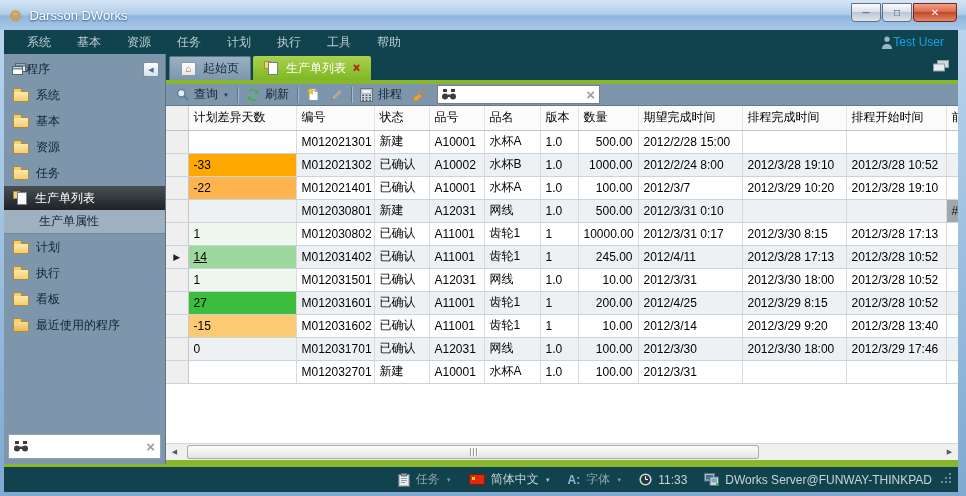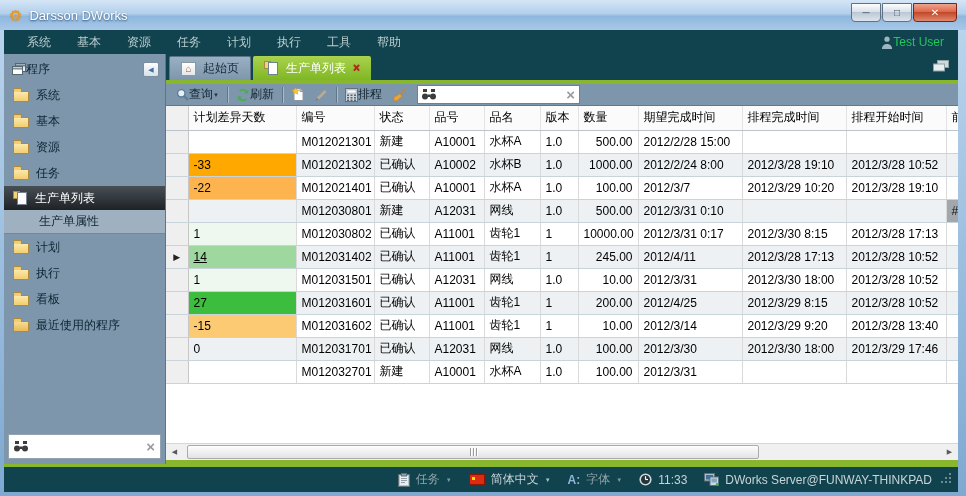--- a/index.html
+++ b/index.html
@@ -16,21 +16,21 @@
   .win-btn{width:30px;height:19px;margin-left:1px;border:1px solid #5e7286;border-radius:0 0 4px 4px;
     background:linear-gradient(#fdfdfd,#d9e1ea 45%,#bcc8d6 50%,#dde4ec);
     display:flex;align-items:center;justify-content:center;color:#3c4a58;font-size:10px;line-height:1;}
   .win-btn.close{width:44px;border-color:#7c2313;color:#fff;
     background:linear-gradient(#f0a38d,#dd6a4a 45%,#c2492b 50%,#e0886c);font-weight:bold;}
   
   .client{position:absolute;top:30px;left:4px;right:8px;bottom:4px;display:flex;flex-direction:column;background:#7e96ab;}
   
   .menubar{height:24px;background:#10434e;display:flex;align-items:center;padding:0 10px;flex:none;}
   .menu-item{color:#bccdd1;padding:0 13px;cursor:default;}
-  .menubar-user{margin-left:auto;display:flex;align-items:center;color:#22c55e;padding-right:4px;}
+  .menubar-user{margin-left:auto;display:flex;align-items:center;color:#0ea5e9;padding-right:4px;}
   
   .main{flex:1;display:flex;min-height:0;}
   
   .sidebar{width:162px;flex:none;background:#7e96ab;border-right:1px solid #5d7589;display:flex;flex-direction:column;padding-top:2px;}
   .sidebar-header{height:26px;display:flex;align-items:center;padding:0 6px 0 8px;color:#0e2433;}
   .collapse-btn{margin-left:auto;width:16px;height:15px;background:linear-gradient(#fdfdfd,#d8e2ea);
     border:1px solid #7c8f9e;border-radius:2px;display:flex;align-items:center;justify-content:center;
     color:#3e6ea8;font-size:7px;line-height:1;}
   .side-item{height:26px;display:flex;align-items:center;gap:7px;padding-left:9px;color:#0e2433;cursor:default;}
   .side-item.selected{background:linear-gradient(#4a5step,#000);background:linear-gradient(#474f55,#1e2225);color:#fff;height:24px;}
@@ -57,21 +57,21 @@
   .content{flex:1;min-width:0;display:flex;flex-direction:column;background:#fff;}
   .tabbar{height:26px;flex:none;background:#10434e;display:flex;align-items:flex-end;padding-left:3px;}
   .tab{height:24px;display:flex;align-items:center;gap:7px;padding:0 11px;border-radius:2px 2px 0 0;margin-right:2px;}
   .tab.inactive{background:linear-gradient(#9ab0c3,#7e96ab);border:1px solid #5d7486;border-bottom:none;color:#13293a;}
   .tab.active{background:linear-gradient(#aad24e,#7fb724);color:#fff;}
   .tab-close{color:#c41f1f;font-weight:bold;font-size:12px;line-height:1;text-shadow:0 0 1px #7a0c0c;}
   .tabbar-windows{margin-left:auto;align-self:center;margin-right:9px;}
   .green-strip{height:4px;flex:none;background:#88b72e;}
   
   .toolbar{height:22px;flex:none;background:#7e96ab;display:flex;align-items:center;padding:0 5px;color:#11222e;border-bottom:1px solid #62798c;}
-  .tb-btn{display:flex;align-items:center;padding:0 5px;height:20px;}
+  .tb-btn{display:flex;align-items:center;gap:5px;padding:0 5px;height:20px;}
   .tb-sep{width:1px;height:16px;background:#5f7789;box-shadow:1px 0 0 rgba(255,255,255,.35);margin:0 3px;}
   .toolbar-search{width:163px;height:19px;background:#fff;border:1px solid #7d7d7d;display:flex;align-items:center;gap:4px;padding:0 4px;margin-left:5px;}
   
   .table-wrap{flex:1;min-height:0;background:#fff;overflow:hidden;}
   table{border-collapse:collapse;table-layout:fixed;width:805px;}
   th{height:24px;font-weight:normal;text-align:left;padding:0 5px;background:#fbfbfb;
     border-bottom:1px solid #b9c4cc;border-right:1px solid #e3e3e3;white-space:nowrap;overflow:hidden;color:#000;margin-left:20px;}
   th.sel-h{background:#f0f0f0;border-right:1px solid #cccccc;}
   td{height:23px;padding:0 5px;border-bottom:1px solid #c9d3da;border-right:1px solid #dadada;
     white-space:nowrap;overflow:hidden;color:#000;background:#fff;}

